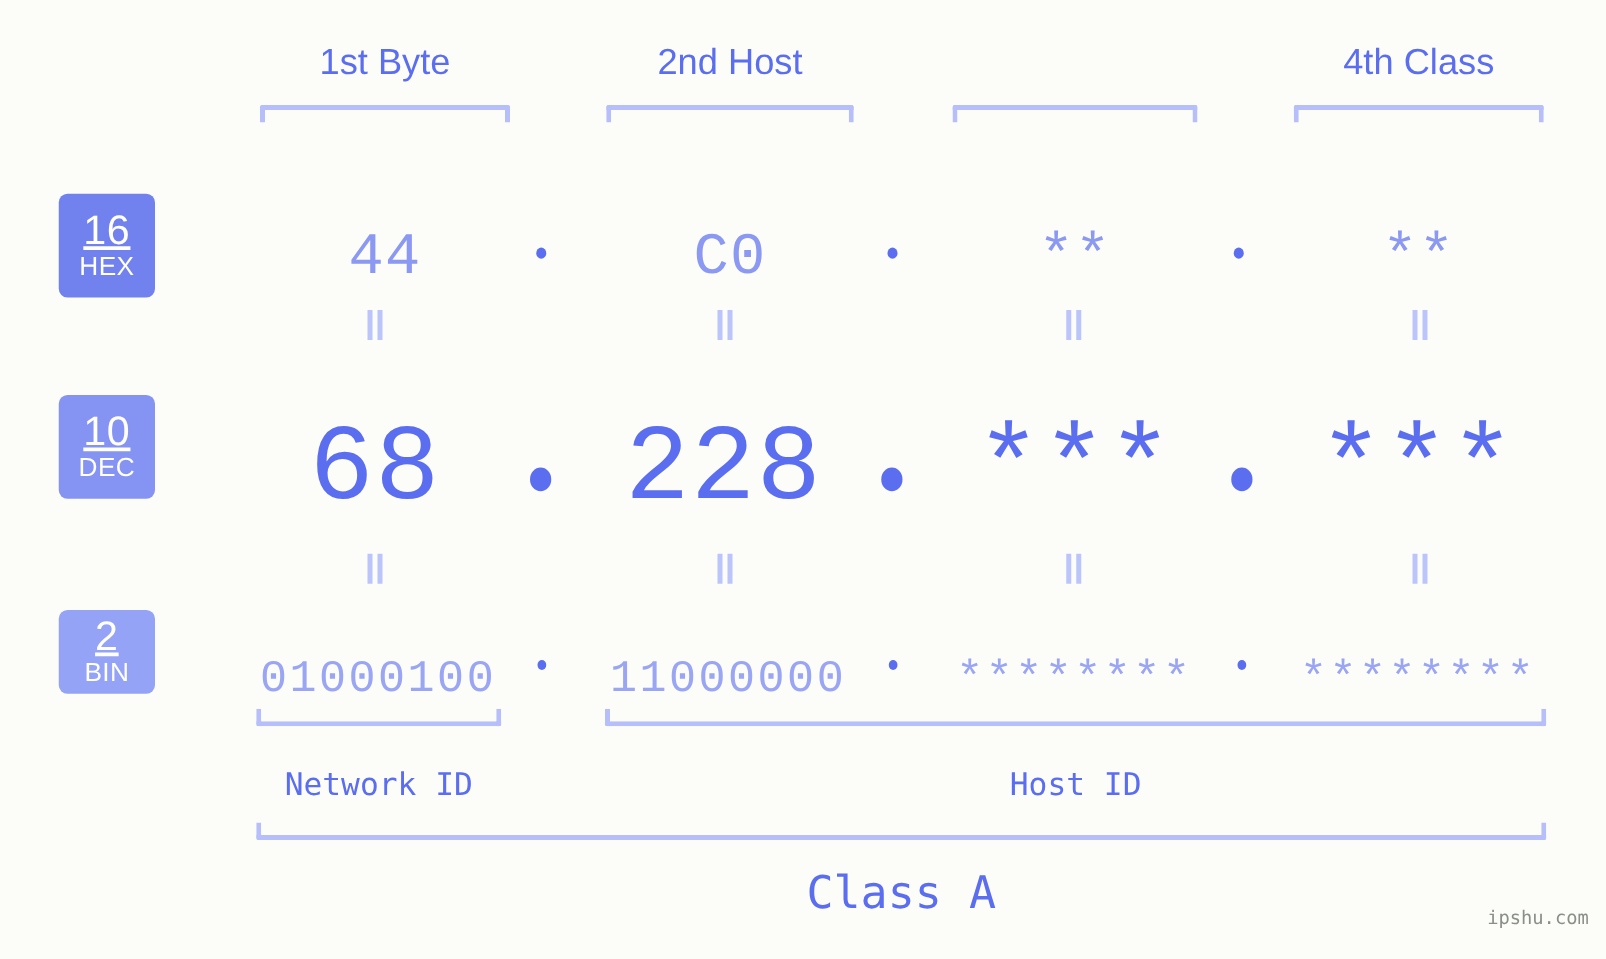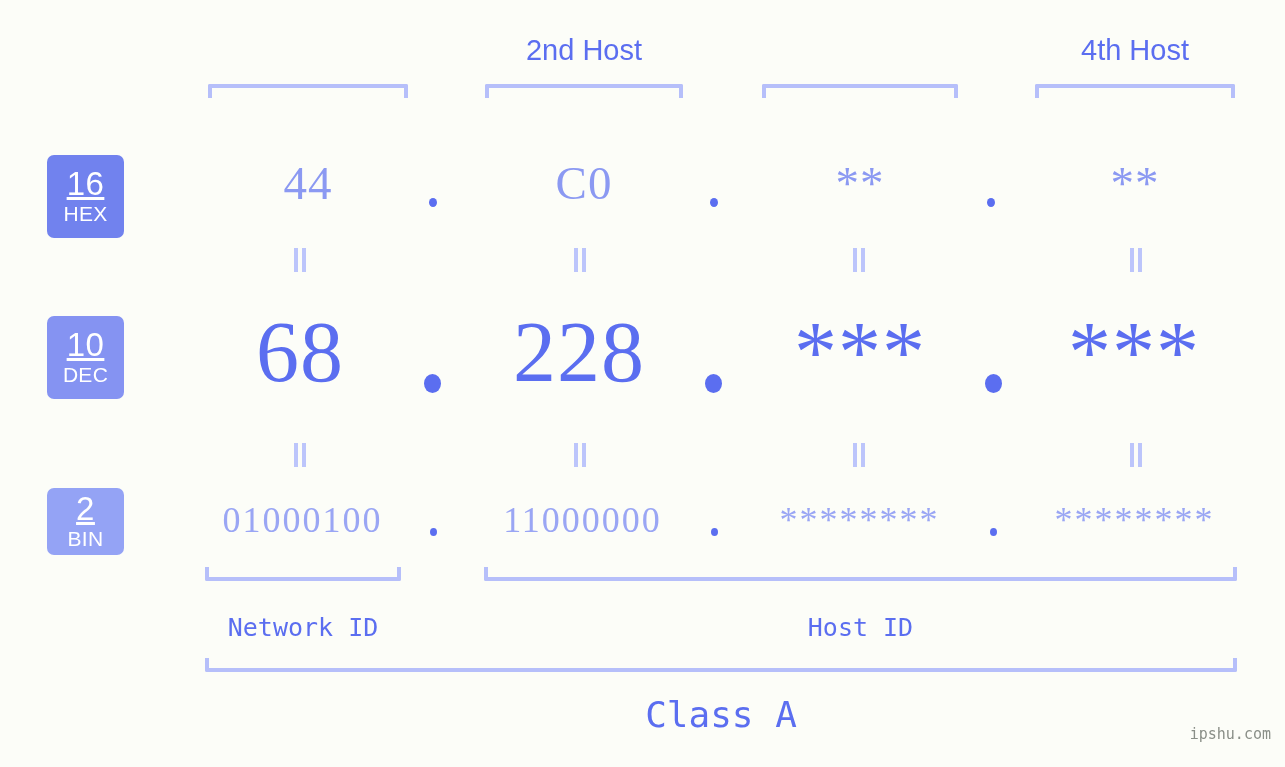--- a/index.html
+++ b/index.html
@@ -83,21 +83,22 @@
     font-weight: 400;
     line-height: 1.15;
     letter-spacing: 0.3px;
   }
 
   
   .cell {
     position: absolute;
     text-align: center;
     white-space: nowrap;
-    font-family: Liberation Serif, serif;
+    font-family: Liberation Mono, monospace;
+    margin-top: 24px;
   }
 
   .row-hex .cell {
     font-size: 47px;
     color: #8b99f2;
     letter-spacing: 1px;
   }
   .row-dec .cell {
     font-size: 86px;
     color: #5b6ef0;
@@ -161,22 +162,23 @@
     color: #8a8f88;
     letter-spacing: 0px;
     white-space: nowrap;
   }
 </style>
 </head>
 <body style="background: rgb(252, 253, 248);">
 
 <div class="stage">
 
+  <div class="byte-label" style="left:208px;width:200px;">1st Byte</div>
   <div class="byte-label" style="left:485px;width:198px;">2nd Host</div>
-  <div class="byte-label" style="left:1035px;width:200px;">4th Host</div>
+  <div class="byte-label" style="left:1035px;width:200px;">4th Class</div>
 
   <div class="bracket-top" style="left:208px;top:84px;width:200px;"></div>
   <div class="bracket-top" style="left:485px;top:84px;width:198px;"></div>
   <div class="bracket-top" style="left:762px;top:84px;width:196px;"></div>
   <div class="bracket-top" style="left:1035px;top:84px;width:200px;"></div>
 
   <div class="badge" style="top: 155px; height: 83px; background: rgb(113, 130, 238);">
     <span class="num">16</span>
     <span class="nm">HEX</span>
   </div>

